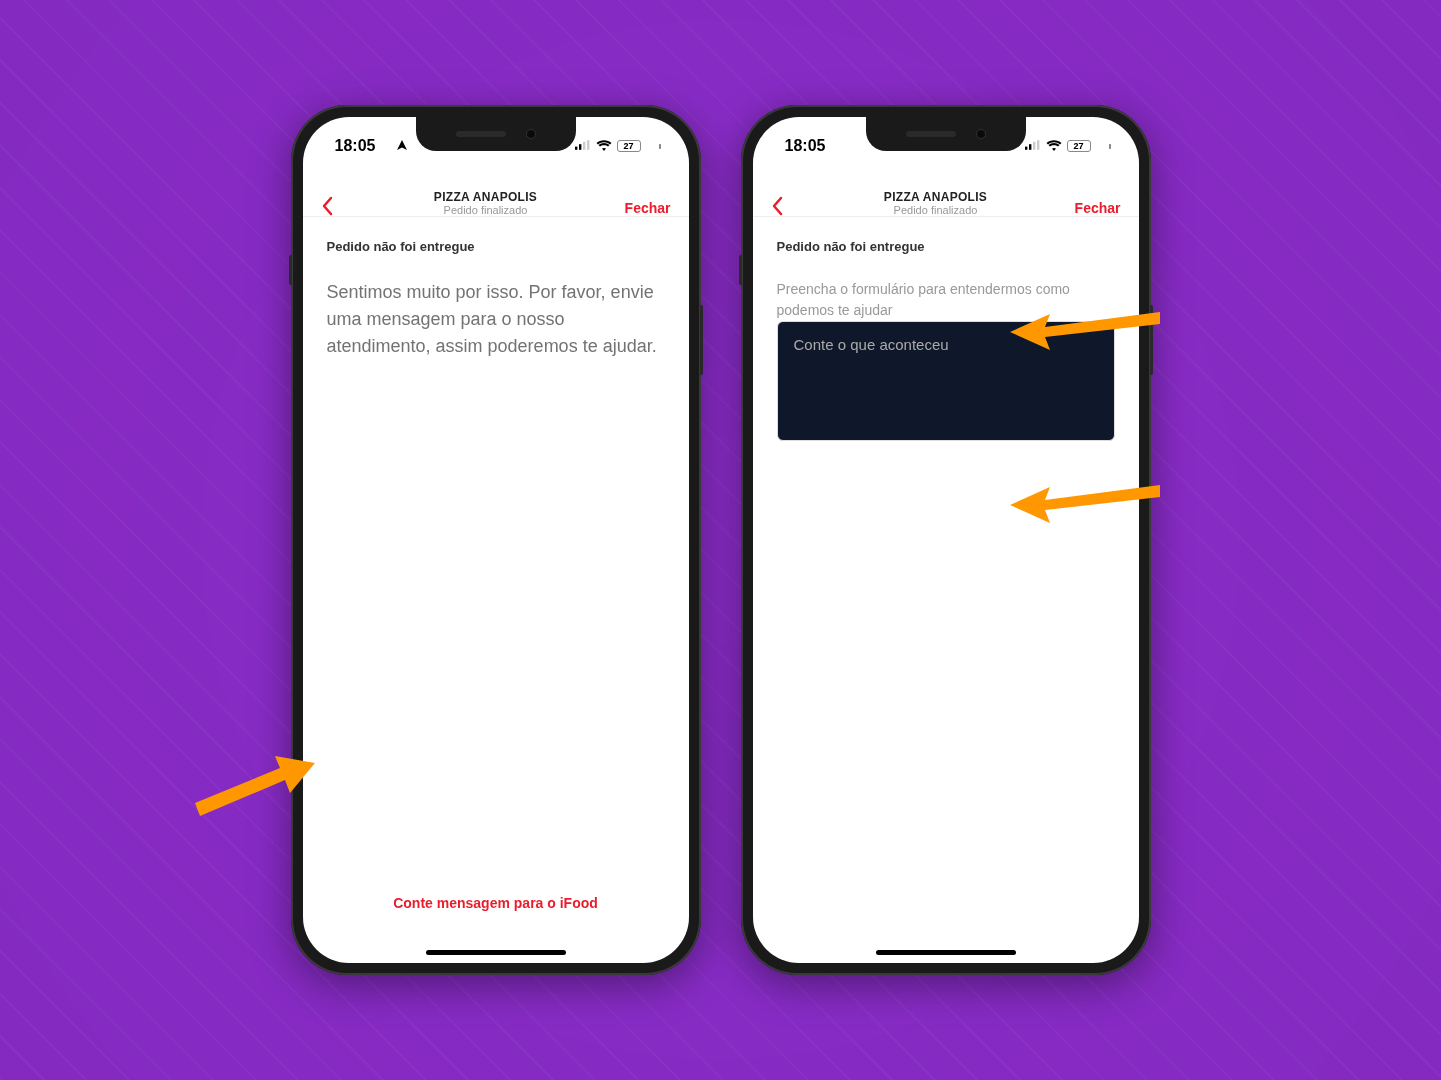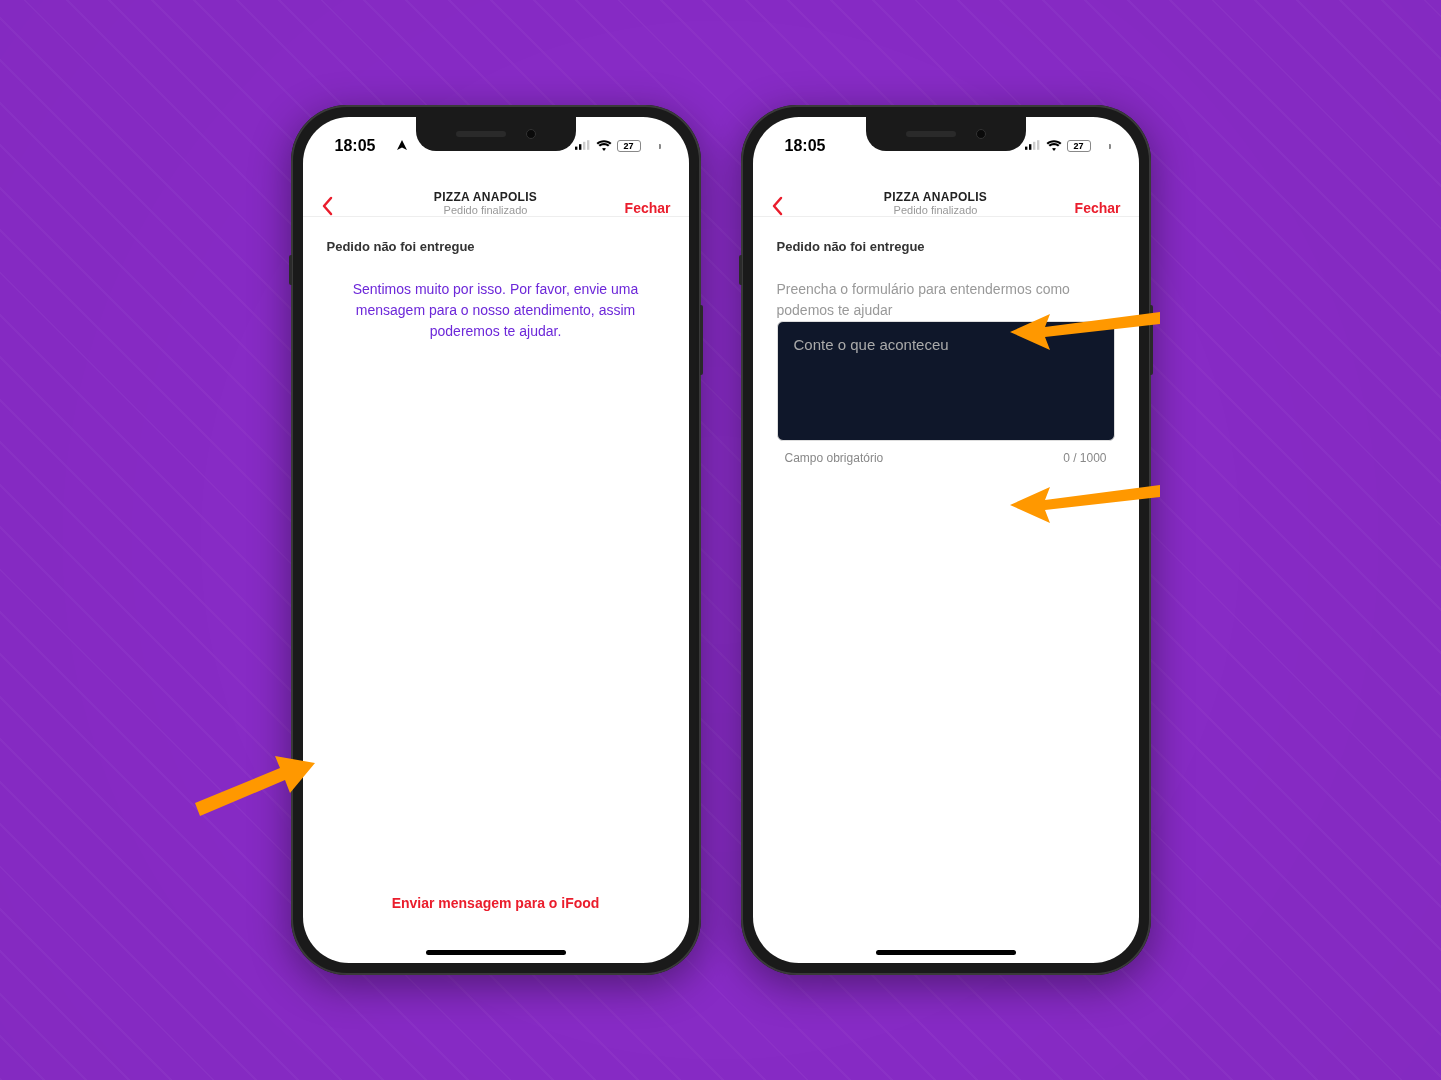--- a/index.html
+++ b/index.html
@@ -201,24 +201,23 @@
     display: flex;
     flex-direction: column;
   }
   .heading {
     font-size: 13px;
     font-weight: 600;
     color: #333;
     margin-bottom: 25px;
   }
   .body-text {
-    font-size: 14px;
-    color: #6d28d9;
+    font-size: 18px;
+    color: #737373;
     line-height: 1.5;
-    text-align: center;
   }
   .help-text {
     font-size: 14px;
     color: #999;
     line-height: 1.5;
     margin-bottom: 0;
   }
   .textarea-box {
     width: 100%;
     height: 120px;
@@ -332,21 +331,21 @@
           <div class="nav-title">PIZZA ANAPOLIS</div>
           <div class="nav-subtitle">Pedido finalizado</div>
         </div>
         <div class="close-btn">Fechar</div>
       </div>
 
       <div class="content">
         <div class="heading">Pedido não foi entregue</div>
         <div class="body-text">Sentimos muito por isso. Por favor, envie uma mensagem para o nosso atendimento, assim poderemos te ajudar.</div>
         <div style="flex:1"></div>
-        <div class="footer-link">Enviar mensagem para o iFood</div>
+        <div class="footer-link">Conte mensagem para o iFood</div>
       </div>
 
       <div class="home-indicator"></div>
     </div>
   </div>
 
   <div class="phone">
     <div class="screen">
       <div class="notch">
         <div class="notch-speaker"></div>
@@ -391,24 +390,20 @@
           <div class="nav-title">PIZZA ANAPOLIS</div>
           <div class="nav-subtitle">Pedido finalizado</div>
         </div>
         <div class="close-btn">Fechar</div>
       </div>
 
       <div class="content">
         <div class="heading">Pedido não foi entregue</div>
         <div class="help-text">Preencha o formulário para entendermos como podemos te ajudar</div>
         <textarea class="textarea-box" placeholder="Conte o que aconteceu" style=""></textarea>
-        <div class="field-meta">
-          <span>Campo obrigatório</span>
-          <span>0 / 1000</span>
-        </div>
       </div>
 
       <div class="home-indicator"></div>
     </div>
   </div>
 
 </div>
 
 <div class="arrow" style="left:195px; top:748px;">
   <svg width="120" height="70" viewBox="0 0 120 70">

